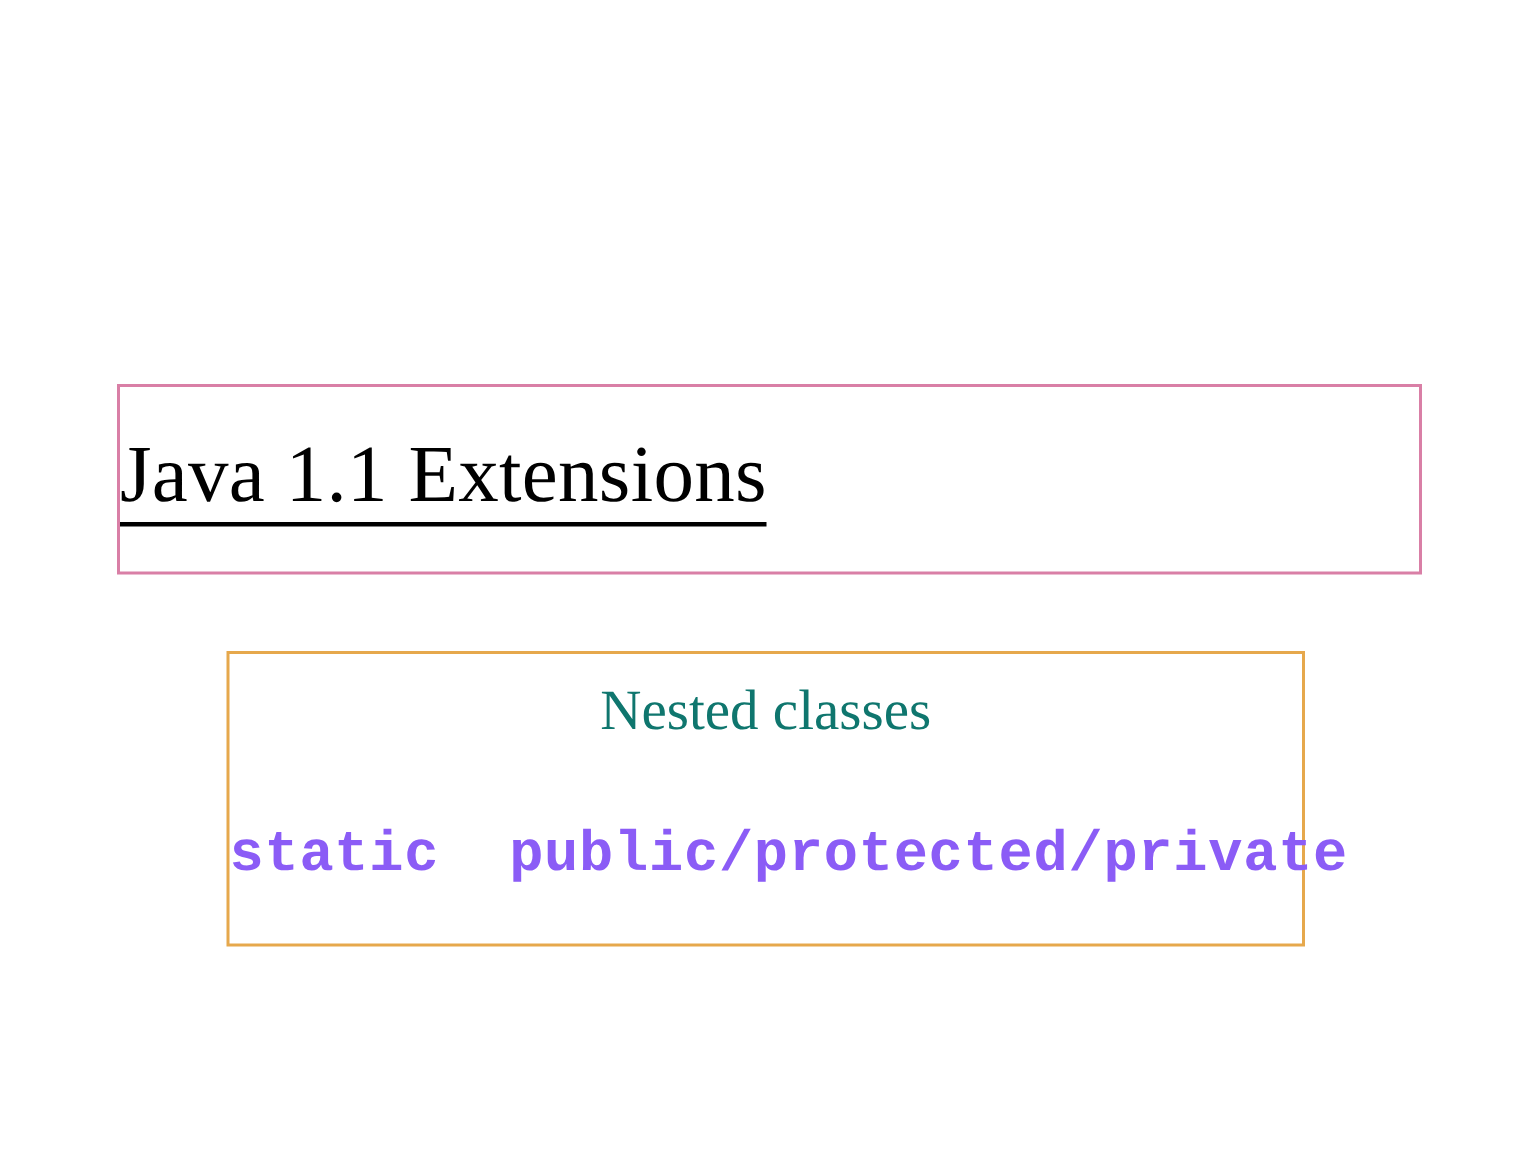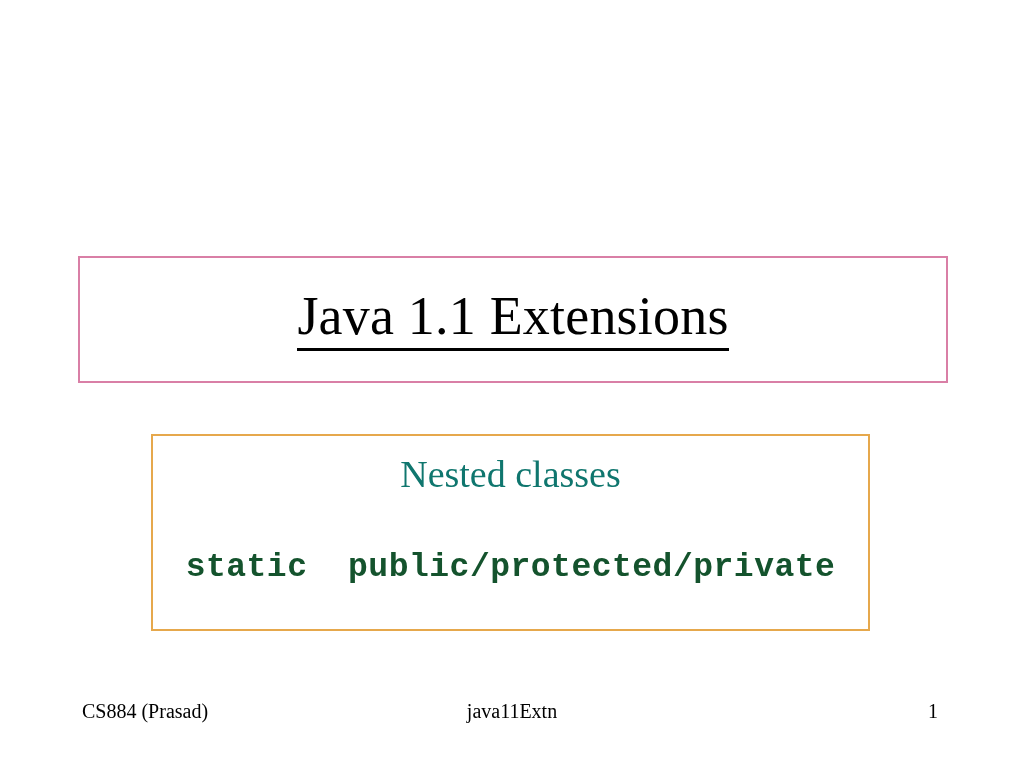--- a/index.html
+++ b/index.html
@@ -29,21 +29,21 @@
     position: absolute;
     left: 78px;
     top: 256px;
     width: 870px;
     height: 127px;
     box-sizing: border-box;
     border: 2px solid #d97fa6;
     background: #ffffff;
     display: flex;
     align-items: center;
-    justify-content: center;
+    justify-content: flex-start;
   }
   #title-text {
     font-family: "Liberation Serif", serif;
     font-size: 54px;
     line-height: 1.05;
     color: #000000;
     letter-spacing: 0.2px;
     text-align: center;
     white-space: nowrap;
     position: relative;
@@ -76,23 +76,23 @@
     white-space: nowrap;
   }
   #content-code {
     position: absolute;
     left: 0;
     top: 114px;
     width: 100%;
     text-align: center;
     font-family: "Liberation Mono", "DejaVu Sans Mono", monospace;
     font-weight: bold;
-    font-size: 33px;
+    font-size: 38px;
     line-height: 1.1;
-    color: #14532d;
+    color: #8b5cf6;
     white-space: pre;
     letter-spacing: 0.5px;
   }
 
   
   #footer {
     position: absolute;
     left: 0;
     top: 700px;
     width: 1024px;
@@ -130,19 +130,14 @@
 
   <div id="title-box">
     <div id="title-text">Java 1.1 Extensions</div>
   </div>
 
   <div id="content-box">
     <div id="content-heading">Nested classes</div>
     <div id="content-code">static  public/protected/private</div>
   </div>
 
-  <div id="footer">
-    <div id="footer-left">CS884 (Prasad)</div>
-    <div id="footer-center">java11Extn</div>
-    <div id="footer-right">1</div>
-  </div>
 
 </div>
 
 </body></html>

